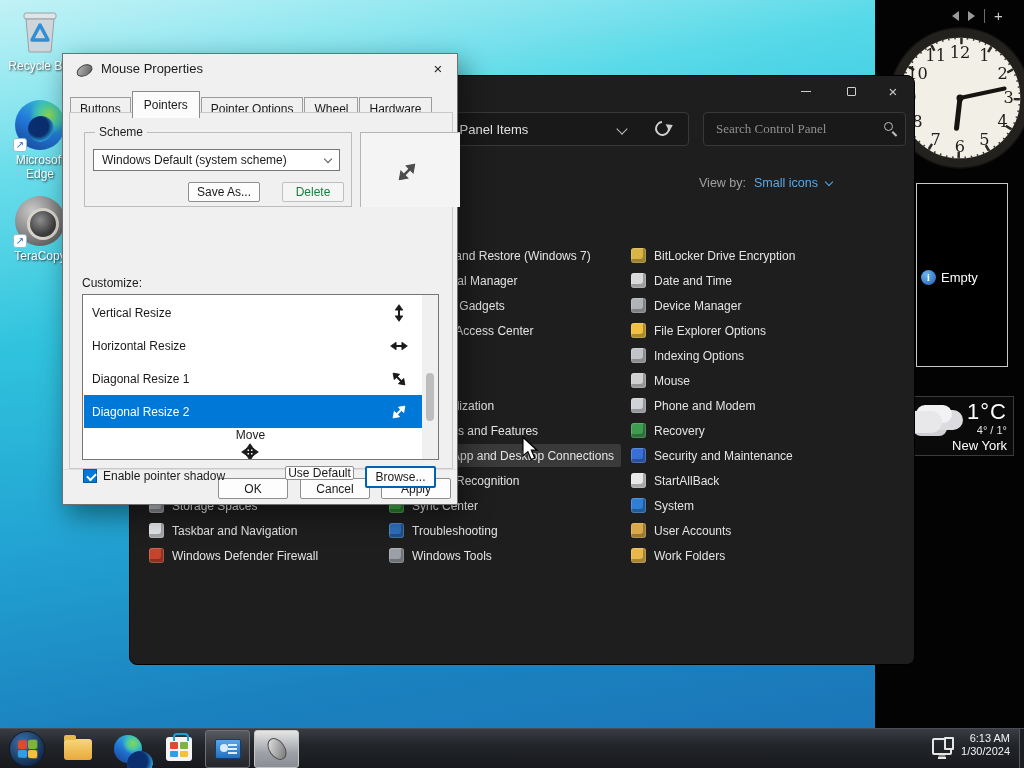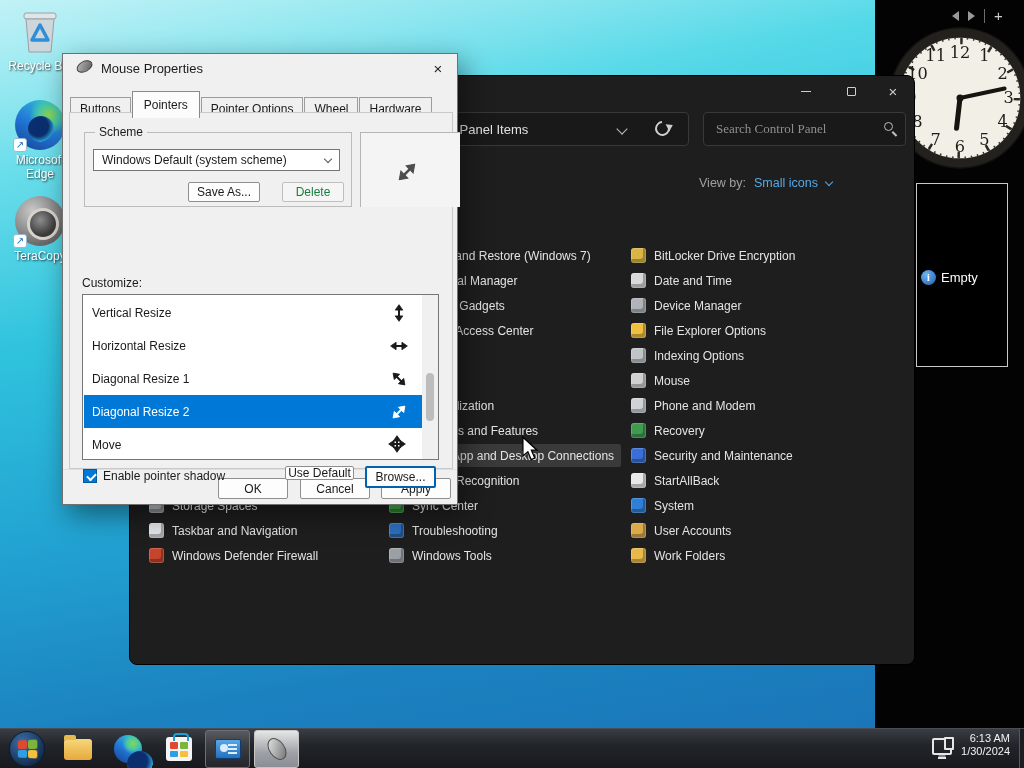--- a/index.html
+++ b/index.html
@@ -72,21 +72,21 @@
   .viewby .vvalue { color:#55a9e8; }
   .viewby .chev { border-color:#55a9e8; width:6px; height:6px; margin-top:-3px; }
 
   .cp-item { position:absolute; width:237px; height:23px; display:flex; align-items:center; gap:8px; padding-left:3px; border-radius:2px; }
   .cp-item.hover { background:#3a3a3a; }
   .cp-ico { width:15px; height:15px; border-radius:3px; flex:0 0 15px; box-shadow: inset 0 0 0 1px rgba(255,255,255,.18), inset -3px -4px 0 rgba(0,0,0,.28); }
   .cp-lbl { color:#e4e4e4; font-size:12px; white-space:nowrap; }
 
   
   .dlg { position:absolute; left:62px; top:53px; width:396px; height:452px; background:#f0f0f0; border:1px solid #707070; box-shadow:6px 10px 26px rgba(0,0,0,.45); font-size:12px; color:#1a1a1a; }
-  .dlg-title { position:absolute; left:13px; top:7px; display:flex; align-items:flex-start; gap:8px; }
+  .dlg-title { position:absolute; left:13px; top:7px; display:flex; align-items:flex-end; gap:8px; }
   .mouse-glyph { width:17px; height:11px; border-radius:50%; background:linear-gradient(135deg,#b9b9b9,#5f5f5f); border:1px solid #3c3c3c; transform:rotate(-28deg); }
   .dlg-title-text { font-size:13px; }
   .dlg-close { position:absolute; right:8px; top:6px; width:22px; height:20px; text-align:center; font-size:15px; color:#222; }
   .tabs { position:absolute; left:7px; top:37px; display:flex; align-items:flex-end; }
   .tab { border:1px solid #9c9c9c; border-bottom:none; background:#f0f0f0; padding:4px 9px 4px; font-size:12px; margin-right:1px; position:relative; top:2px; }
   .tab.active { background:#fcfcfc; padding:6px 11px 6px; top:0; z-index:3; border-color:#8a8a8a; }
   .tabpage { position:absolute; left:6px; top:58px; width:384px; height:357px; border:1px solid #c9c9c9; background:#f0f0f0; z-index:1; }
   .groupbox { position:absolute; left:14px; top:19px; width:268px; height:75px; border:1px solid #bcbcbc; }
   .groupbox .legend { position:absolute; left:10px; top:-8px; background:#f0f0f0; padding:0 4px; }
   .selectbox { position:absolute; left:8px; top:16px; width:247px; height:22px; background:#fff; border:1px solid #767676; display:flex; align-items:center; padding:0 8px; justify-content:space-between; }
@@ -179,20 +179,26 @@
     </svg>
   </div>
 
   <div class="empty-panel">
     <div class="empty-inner">
       <span class="info-ico">i</span>
       <span class="empty-text">Empty</span>
     </div>
   </div>
 
+  <div class="weather">
+    <div class="cloud"></div>
+    <div class="w-temp">1°C</div>
+    <div class="w-range">4° / 1°</div>
+    <div class="w-city">New York</div>
+  </div>
 
   <div class="dicon" style="left:4px; top:6px;">
     <div class="img">
       <svg width="50" height="50" viewBox="0 0 50 50">
         <rect x="9" y="7" width="32" height="6" rx="2" fill="#dfe5e9" stroke="#9aa2a8"></rect>
         <path d="M11 13 L39 13 L36 46 L14 46 Z" fill="#cfd6da" stroke="#98a0a6"></path>
         <polygon points="25,19 33,34 17,34" fill="none" stroke="#2e8fd8" stroke-width="3.5" stroke-linejoin="round"></polygon>
       </svg>
     </div>
     <div class="lbl">Recycle Bin</div>
@@ -425,21 +431,21 @@
         <div class="cur-row selected" style="top:100px;">
           <span>Diagonal Resize 2</span>
           <svg class="rotm45 arrow-svg" width="20" height="20" viewBox="0 0 24 24">
             <g fill="#ffffff" stroke="#ffffff">
                 <line x1="7" y1="12" x2="17" y2="12" stroke-width="2.4"></line>
                 <polygon points="2,12 8.5,7.5 8.5,16.5"></polygon>
                 <polygon points="22,12 15.5,7.5 15.5,16.5"></polygon>
               </g>
           </svg>
         </div>
-        <div class="cur-row" style="top:133px;">
+        <div class="cur-row" style="top:133px;flex-direction:column;">
           <span>Move</span>
           <span class="move-glyph">
             <svg class="rot0" width="20" height="20" viewBox="0 0 24 24">
                 <g fill="#1a1a1a" stroke="#1a1a1a">
                   <line x1="7" y1="12" x2="17" y2="12" stroke-width="2.4"></line>
                   <polygon points="2,12 8.5,7.5 8.5,16.5"></polygon>
                   <polygon points="22,12 15.5,7.5 15.5,16.5"></polygon>
                 </g>
               </svg>
             <svg class="rot90" width="20" height="20" viewBox="0 0 24 24">

